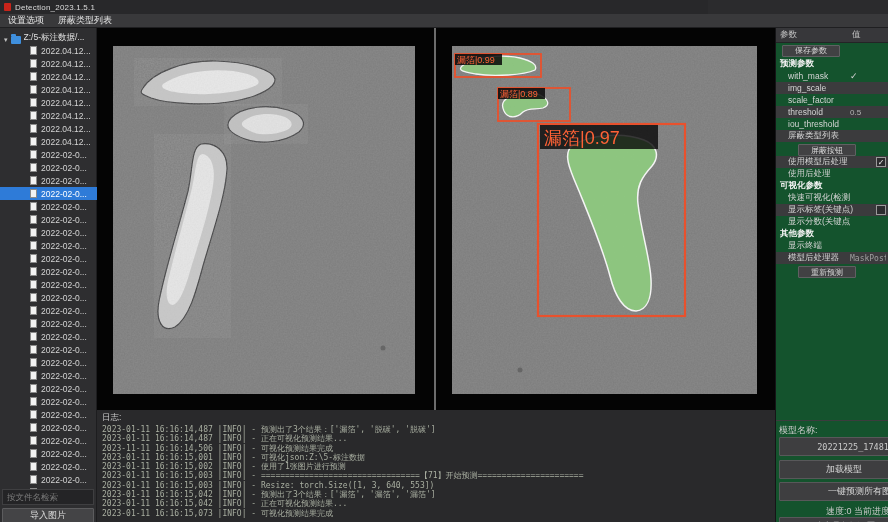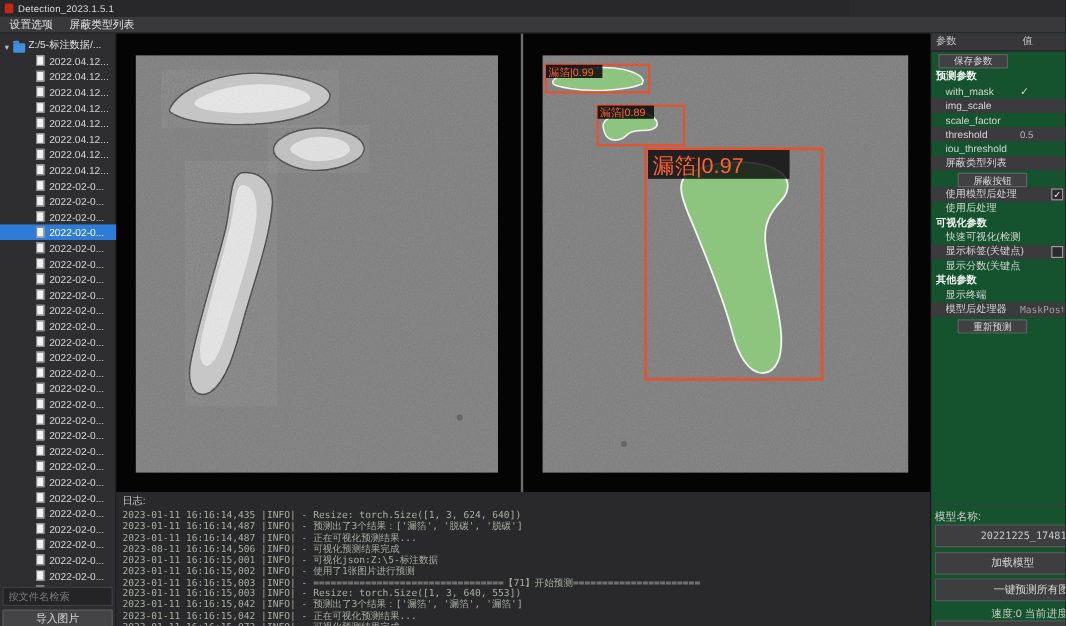--- a/index.html
+++ b/index.html
@@ -308,24 +308,23 @@
         <rect x="88" y="79" width="118" height="24" fill="rgba(8,8,8,0.8)"></rect>
         <text x="92" y="98" font-size="18" fill="#ff6236">漏箔|0.97</text>
       </g>
       <circle cx="68" cy="324" r="2.5" fill="#4a4a4a" opacity="0.5"></circle>
     </svg>
   </div>
 
   <div class="log-area">
     <div class="log-label">日志:</div>
     <div>
-        <div class="log-line">2023-01-11 16:16:14,435 |INFO| - Resize: torch.Size([1, 3, 624, 640])</div>
         <div class="log-line">2023-01-11 16:16:14,487 |INFO| - 预测出了3个结果：['漏箔', '脱碳', '脱碳']</div>
         <div class="log-line">2023-01-11 16:16:14,487 |INFO| - 正在可视化预测结果...</div>
-        <div class="log-line">2023-08-11 16:16:14,506 |INFO| - 可视化预测结果完成</div>
+        <div class="log-line">2023-11-11 16:16:14,506 |INFO| - 可视化预测结果完成</div>
         <div class="log-line">2023-01-11 16:16:15,001 |INFO| - 可视化json:Z:\5-标注数据</div>
         <div class="log-line">2023-01-11 16:16:15,002 |INFO| - 使用了1张图片进行预测</div>
         <div class="log-line">2023-01-11 16:16:15,003 |INFO| - =================================【71】开始预测======================</div>
         <div class="log-line">2023-01-11 16:16:15,003 |INFO| - Resize: torch.Size([1, 3, 640, 553])</div>
         <div class="log-line">2023-01-11 16:16:15,042 |INFO| - 预测出了3个结果：['漏箔', '漏箔', '漏箔']</div>
         <div class="log-line">2023-01-11 16:16:15,042 |INFO| - 正在可视化预测结果...</div>
         <div class="log-line">2023-01-11 16:16:15,073 |INFO| - 可视化预测结果完成</div>
       </div>
   </div>
 

